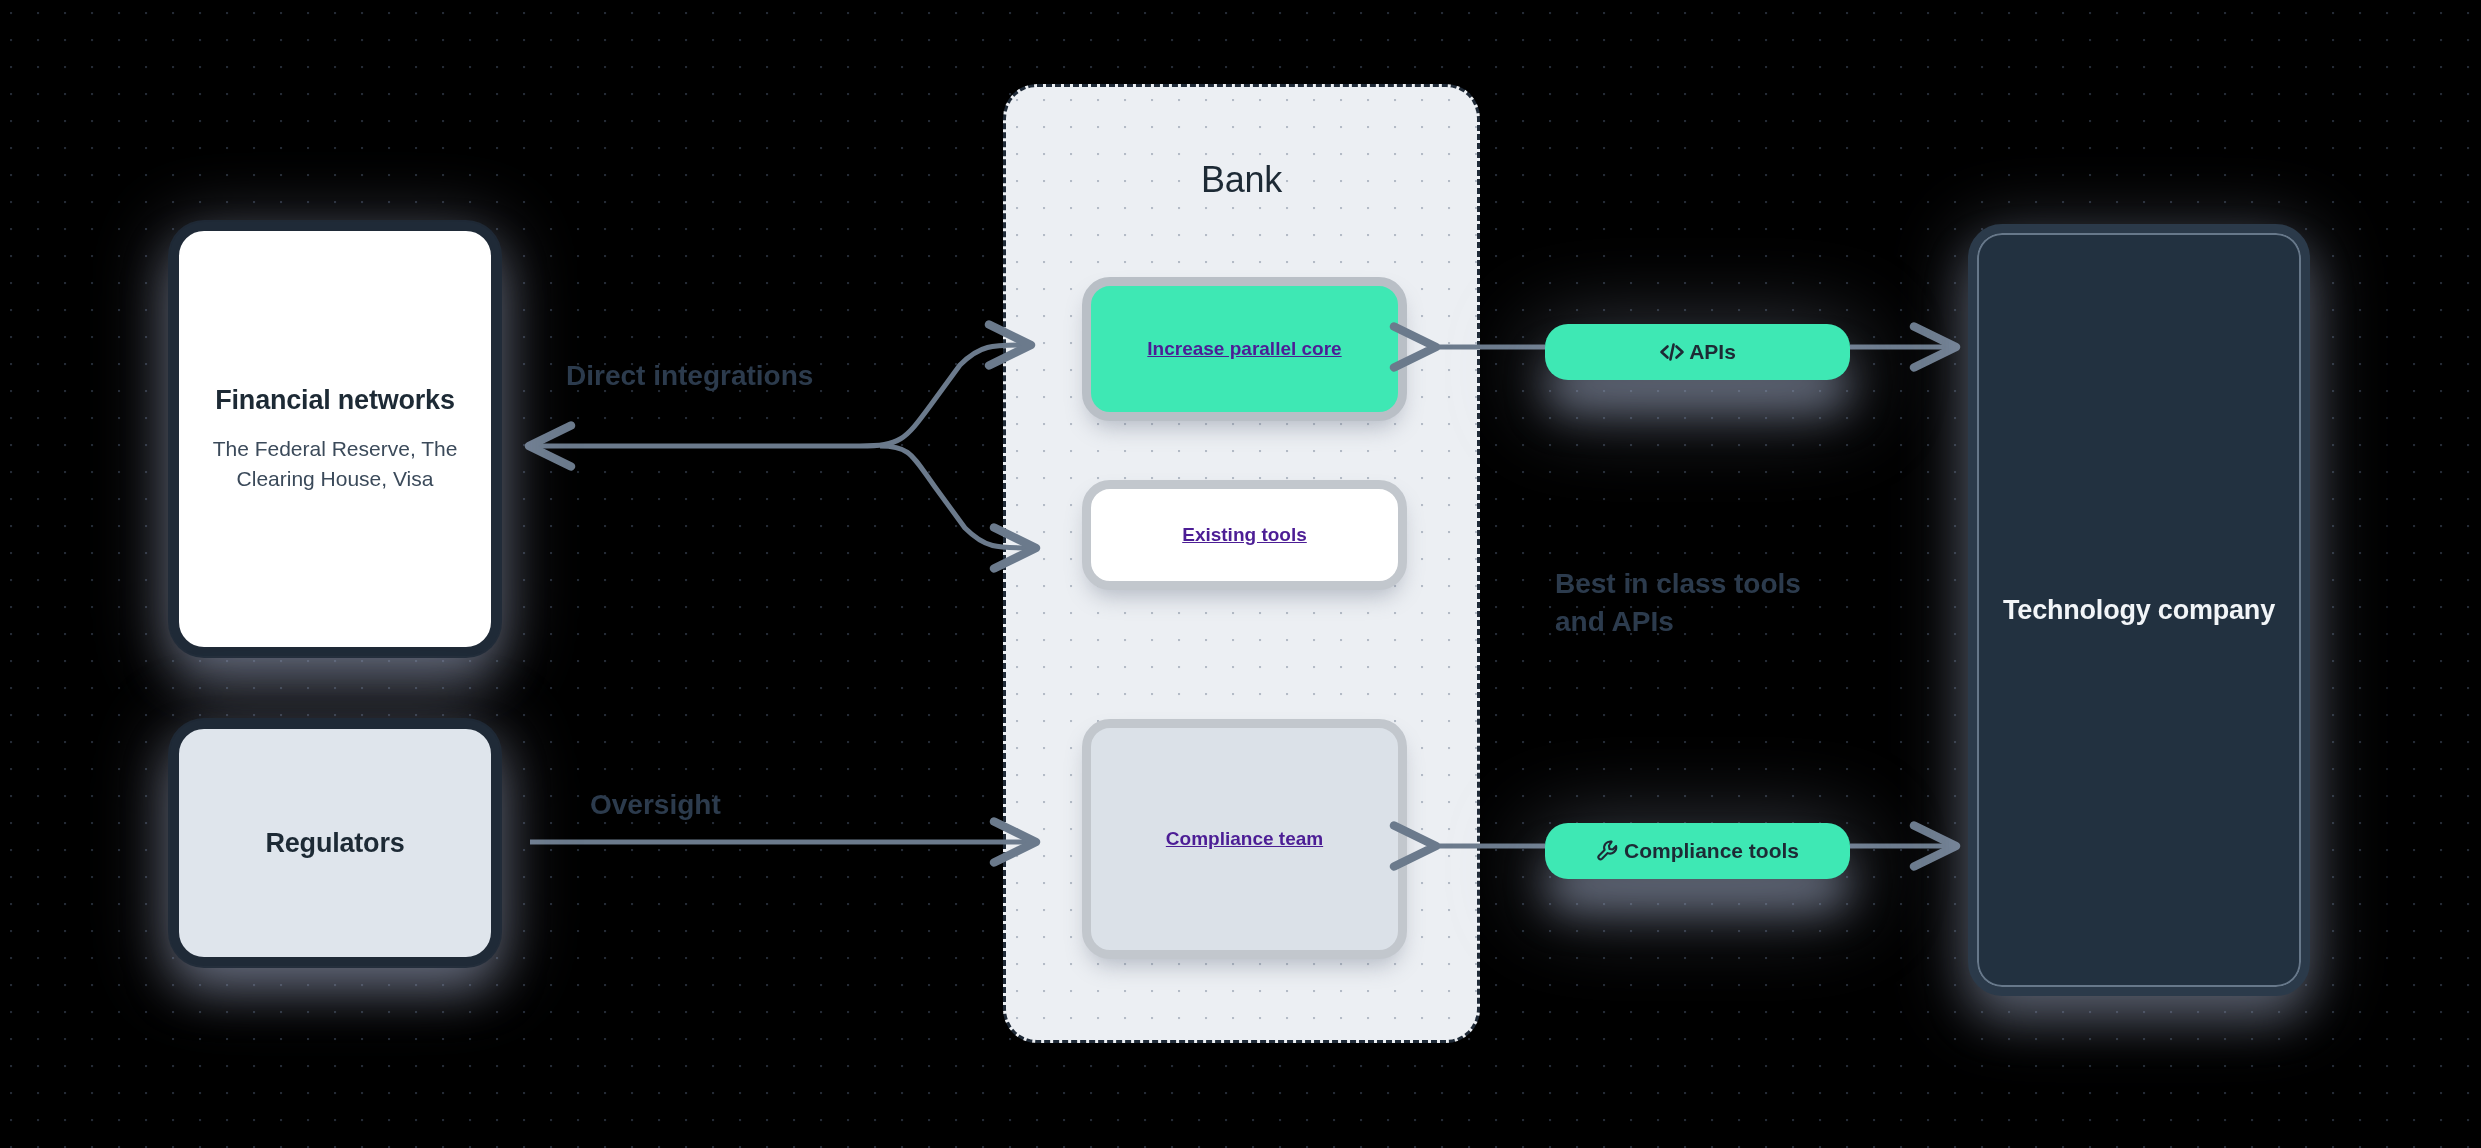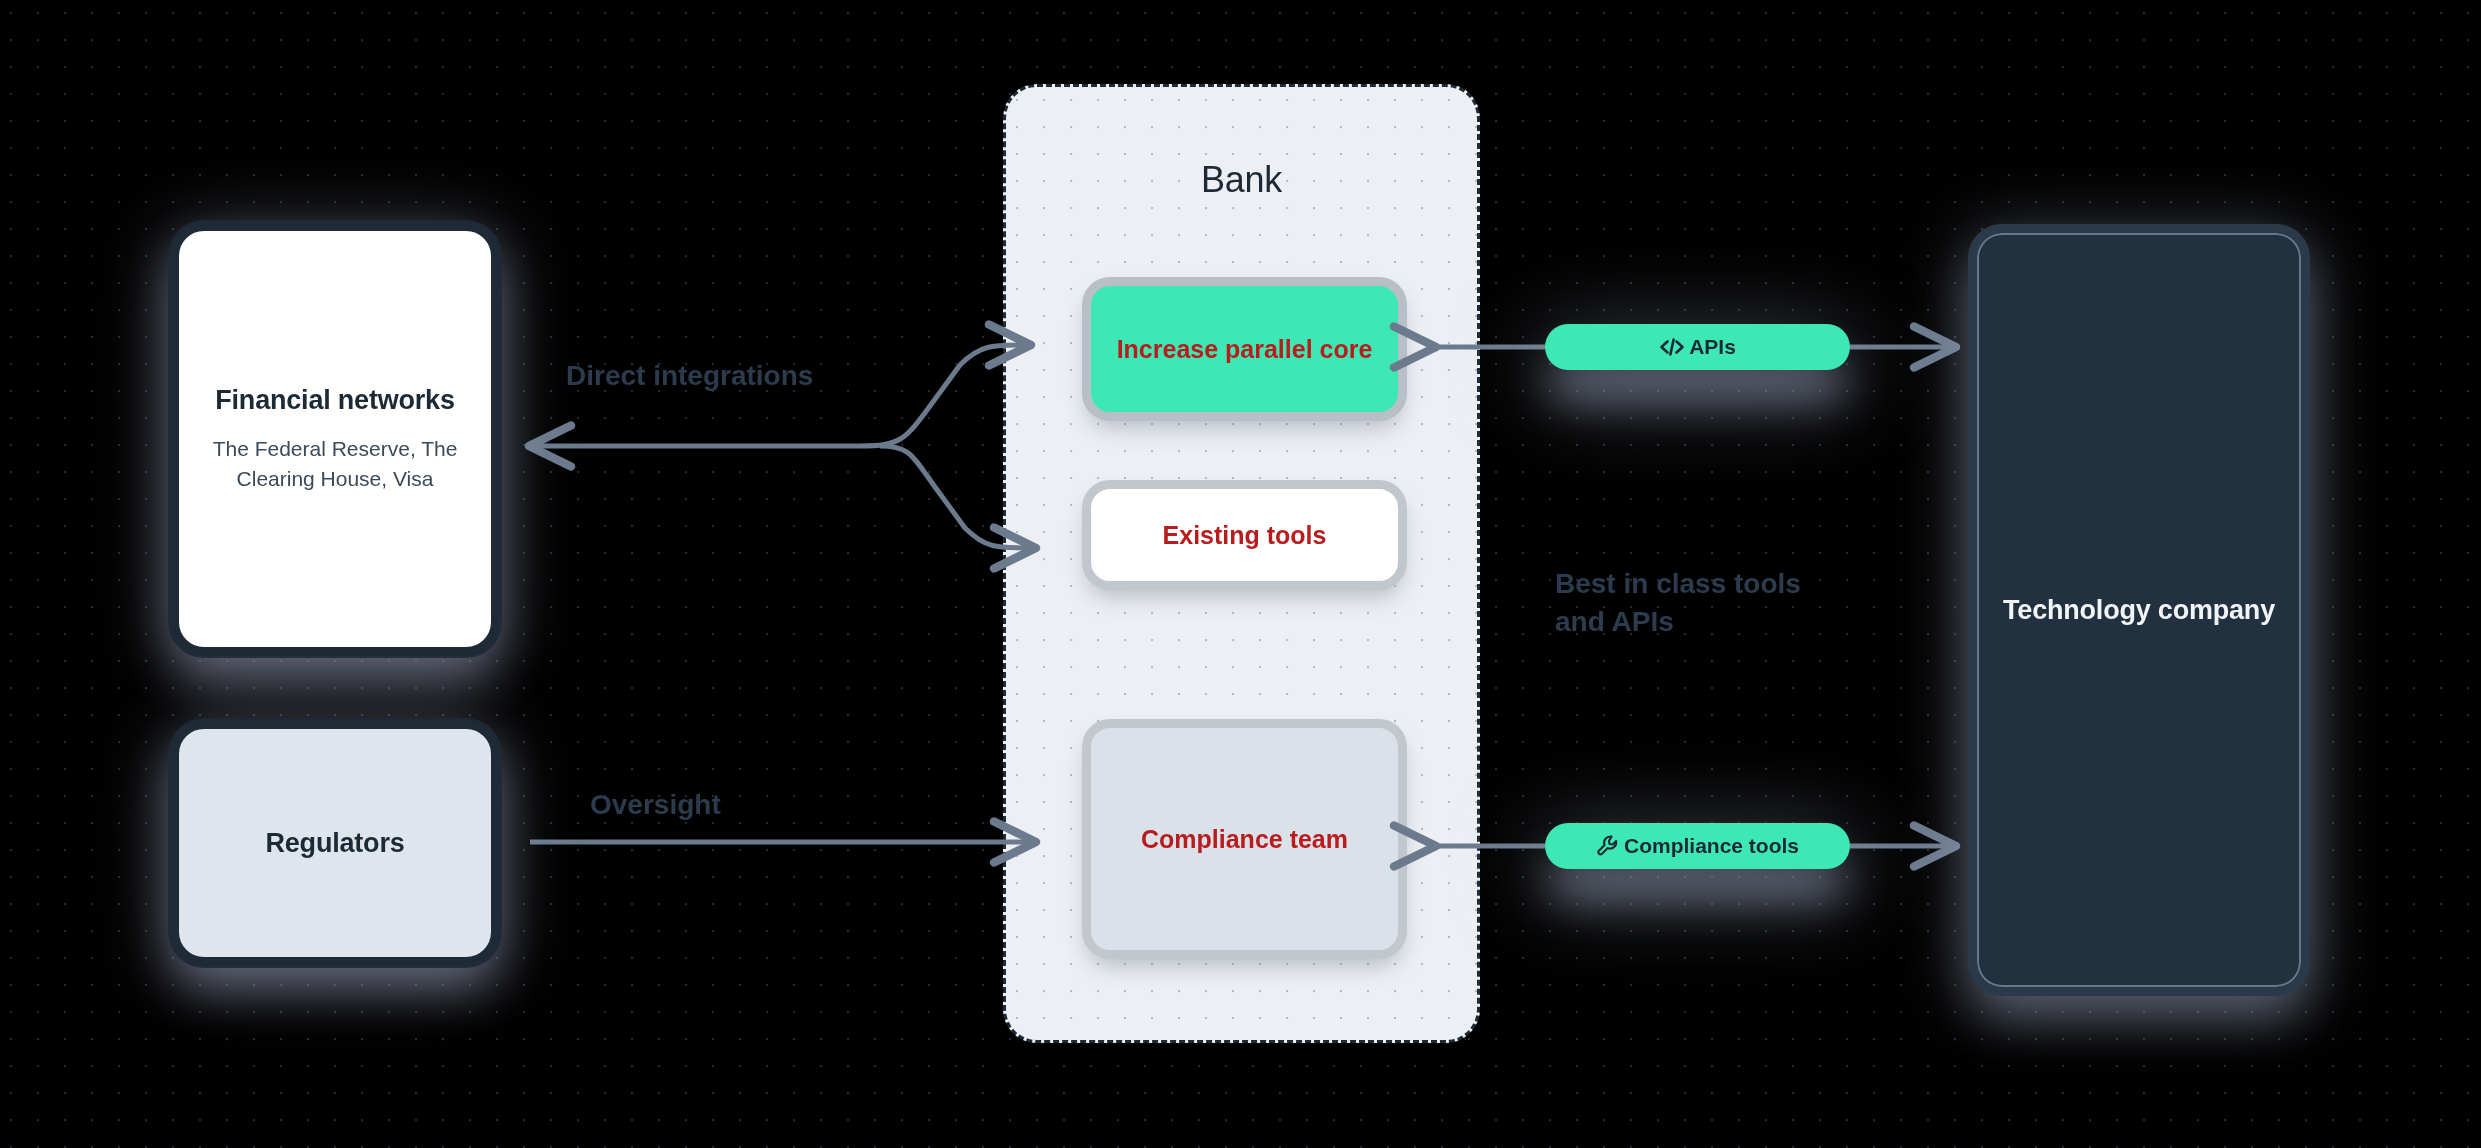--- a/index.html
+++ b/index.html
@@ -120,38 +120,39 @@
     display: flex;
     align-items: center;
     justify-content: center;
     text-align: center;
     border-radius: 28px;
     border: 9px solid #c2c7cd;
     z-index: 5;
     box-shadow: 0 12px 22px -6px rgba(90,100,120,0.38);
   }
   .inner-node .label {
-    font-size: 25px;
-    font-weight: 700;
-    color: #b91c1c;
+    font-size: 19px;
+    font-weight: 700;
+    color: #4c1d95;
     line-height: 1.3;
+    text-decoration: underline;
   }
   .fill-green { background: #3ee8b4; }
   .fill-white { background: #ffffff; }
   .fill-grey  { background: #dbe1e8; }
   .fill-green.inner-node { border-color: #b9bfc6; }
 
   
   .pill {
     position: absolute;
     display: flex;
     align-items: center;
     justify-content: center;
     gap: 4px;
-    height: 46px;
+    height: 56px;
     border-radius: 23px;
     background: #3ee8b4;
     color: #1d2a35;
     font-size: 21px;
     font-weight: 700;
     z-index: 6;
     padding: 0 22px;
     box-shadow:
       0 34px 40px -4px rgba(150,160,185,0.55),
       0 18px 90px 10px rgba(180,190,215,0.38);

